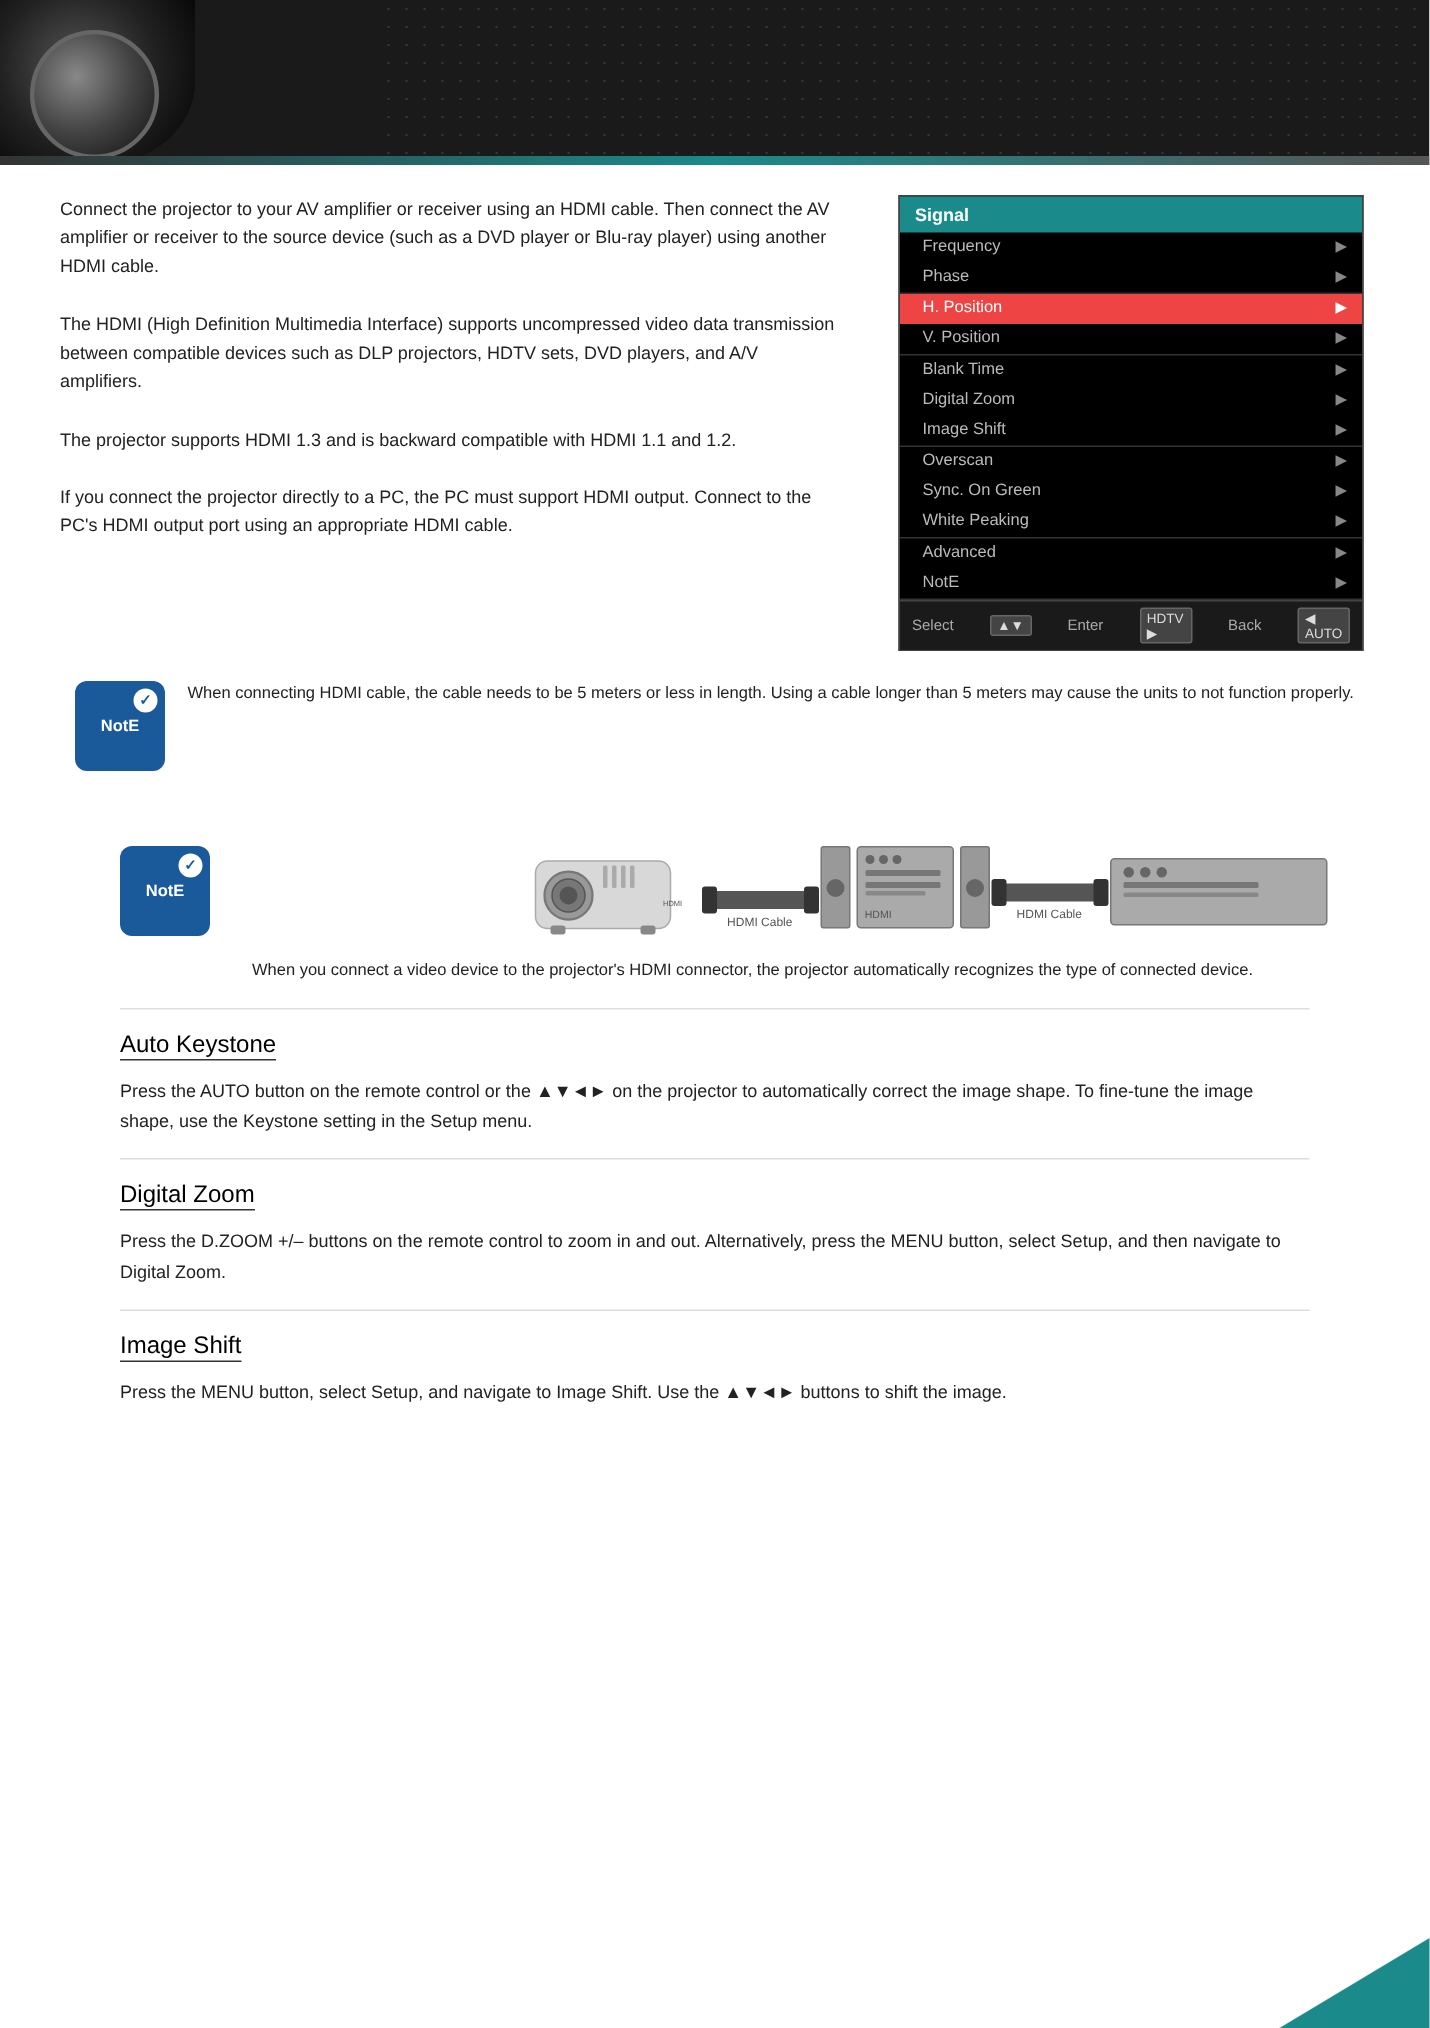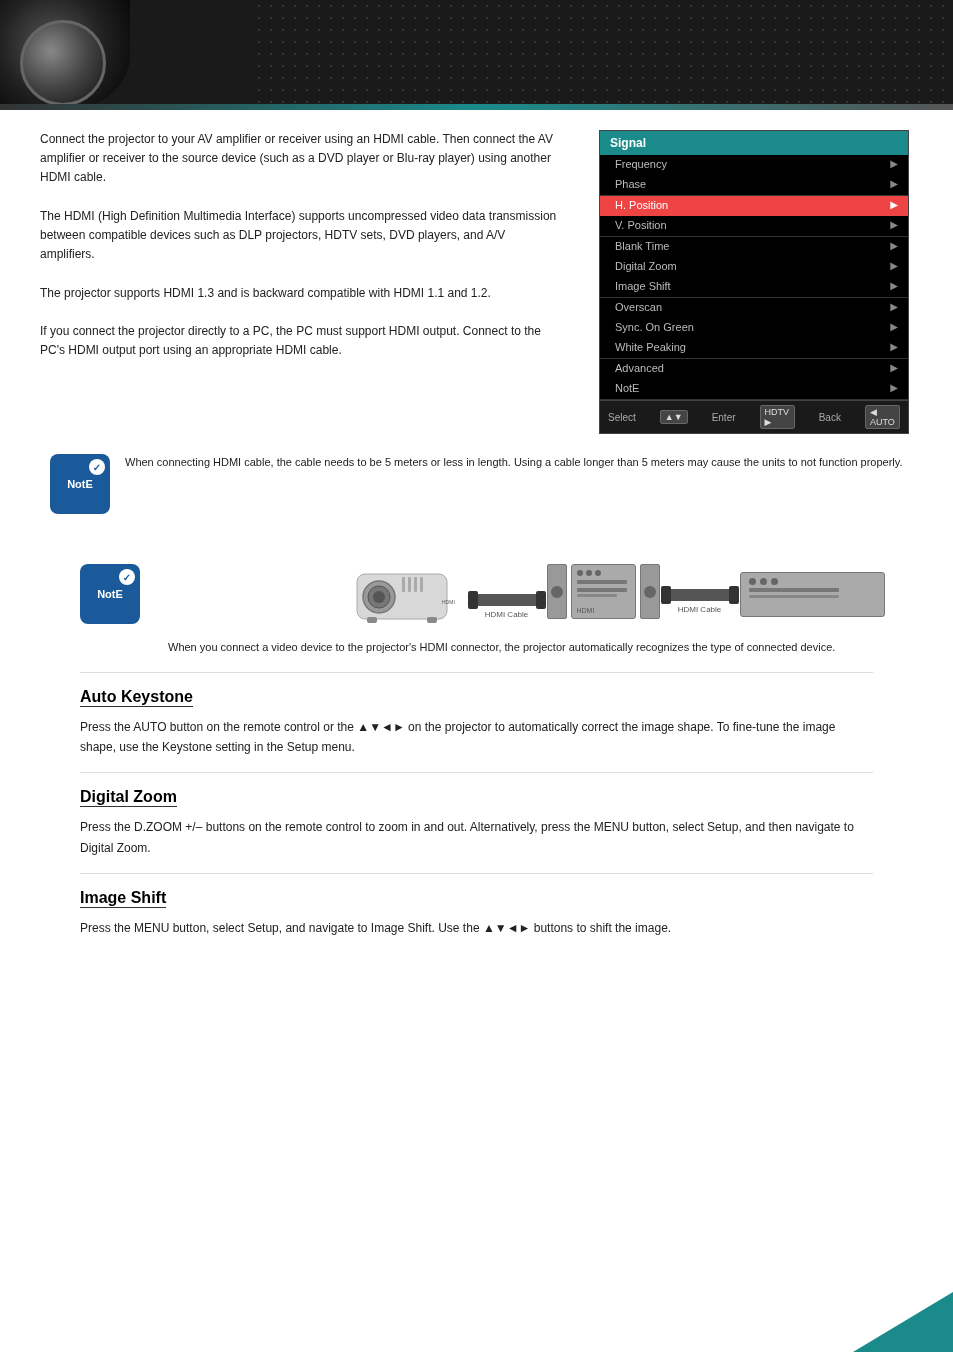--- a/index.html
+++ b/index.html
@@ -202,21 +202,21 @@
     .section-text {
       font-size: 12px;
       line-height: 1.7;
       color: #222;
       padding: 0 40px;
       margin: 8px 0;
     }
     .section-underline {
       display: inline-block;
       border-bottom: 1px solid #333;
-      font-weight: bold;
+      font-weight: normal;
       margin-bottom: 4px;
     }
     .section-block {
       margin: 15px 40px;
     }
 
     
     hr.content-divider {
       border: none;
       border-top: 1px solid #ddd;

